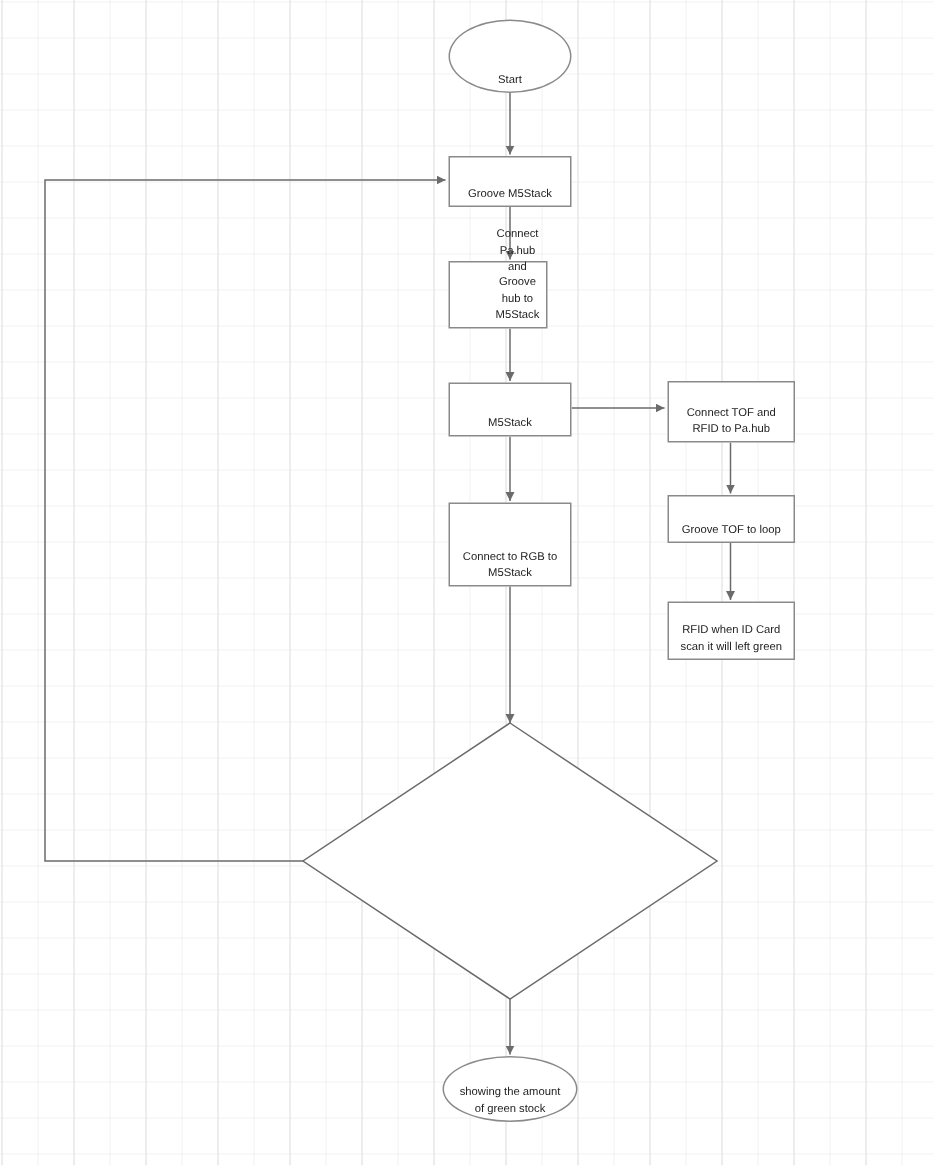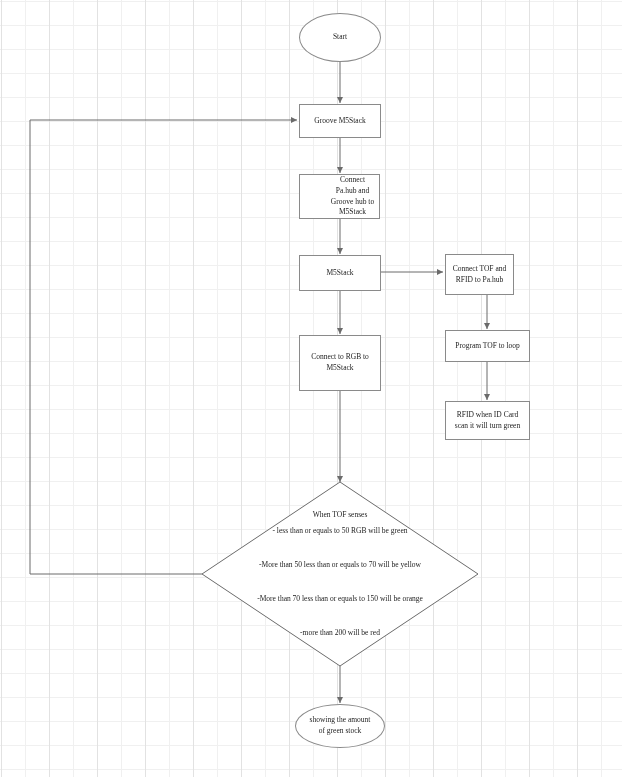--- a/index.html
+++ b/index.html
@@ -34,31 +34,30 @@
   #svg-layer {
     position: absolute;
     left: 0; top: 0;
     width: 622px;
     height: 777px;
   }
   .node {
     position: absolute;
     box-sizing: border-box;
     display: flex;
-    align-items: center;
+    align-items: flex-end;
     justify-content: center;
     text-align: center;
     color: #222222;
     font-size: 7.5px;
     line-height: 1.45;
     background: #ffffff;
     border: 1px solid #8a8a8a;
     padding: 2px 3px;
     white-space: pre-line;
-    font-family: Liberation Serif, serif;
   }
   .node.terminator {
     border-radius: 50%;
   }
   .node.decision {
     border: none;
     background: transparent;
     padding: 0;
   }
   .decision-label {
@@ -110,57 +109,47 @@
   </svg>
 
   <div class="node terminator" style="left:299px; top:13px; width:82px; height:49px;">
     <span>Start</span>
   </div>
 
   <div class="node" style="left:299px; top:104px; width:82px; height:34px;">
     <span>Groove M5Stack</span>
   </div>
 
-  <div class="node" style="left:299px; top:174px; width:81px; height:45px;padding-left:29px;">
+  <div class="node" style="left:299px; top:174px; width:66px; height:45px;padding-left:29px;">
     <span>Connect Pa.hub and
 Groove hub to
 M5Stack</span>
   </div>
 
   <div class="node" style="left:299px; top:255px; width:82px; height:36px;">
     <span>M5Stack</span>
   </div>
 
-  <div class="node" style="left:445px; top:254px; width:69px; height:41px;">
+  <div class="node" style="left:445px; top:254px; width:85px; height:41px;">
     <span>Connect TOF and
 RFID to Pa.hub</span>
   </div>
 
   <div class="node" style="left:445px; top:330px; width:85px; height:32px;">
-    <span>Program TOF to loop</span>
+    <span>Groove TOF to loop</span>
   </div>
 
   <div class="node" style="left:445px; top:401px; width:85px; height:39px;">
     <span>RFID when ID Card
-scan it will turn green</span>
+scan it will left green</span>
   </div>
 
   <div class="node" style="left:299px; top:335px; width:82px; height:56px;">
     <span>Connect to RGB to
 M5Stack</span>
   </div>
 
-  <div class="node decision" style="left:202px; top:482px; width:276px; height:184px;">
-    <div class="decision-label">When TOF senses
-- less than or equals to 50 RGB will be green
-
--More than 50 less than or equals to 70 will be yellow
-
--More than 70 less than or equals to 150 will be orange
-
--more than 200 will be red</div>
-  </div>
 
   <div class="node terminator" style="left:295px; top:704px; width:90px; height:44px;">
     <span>showing the amount
 of green stock</span>
   </div>
 </div>
 
 </body></html>

